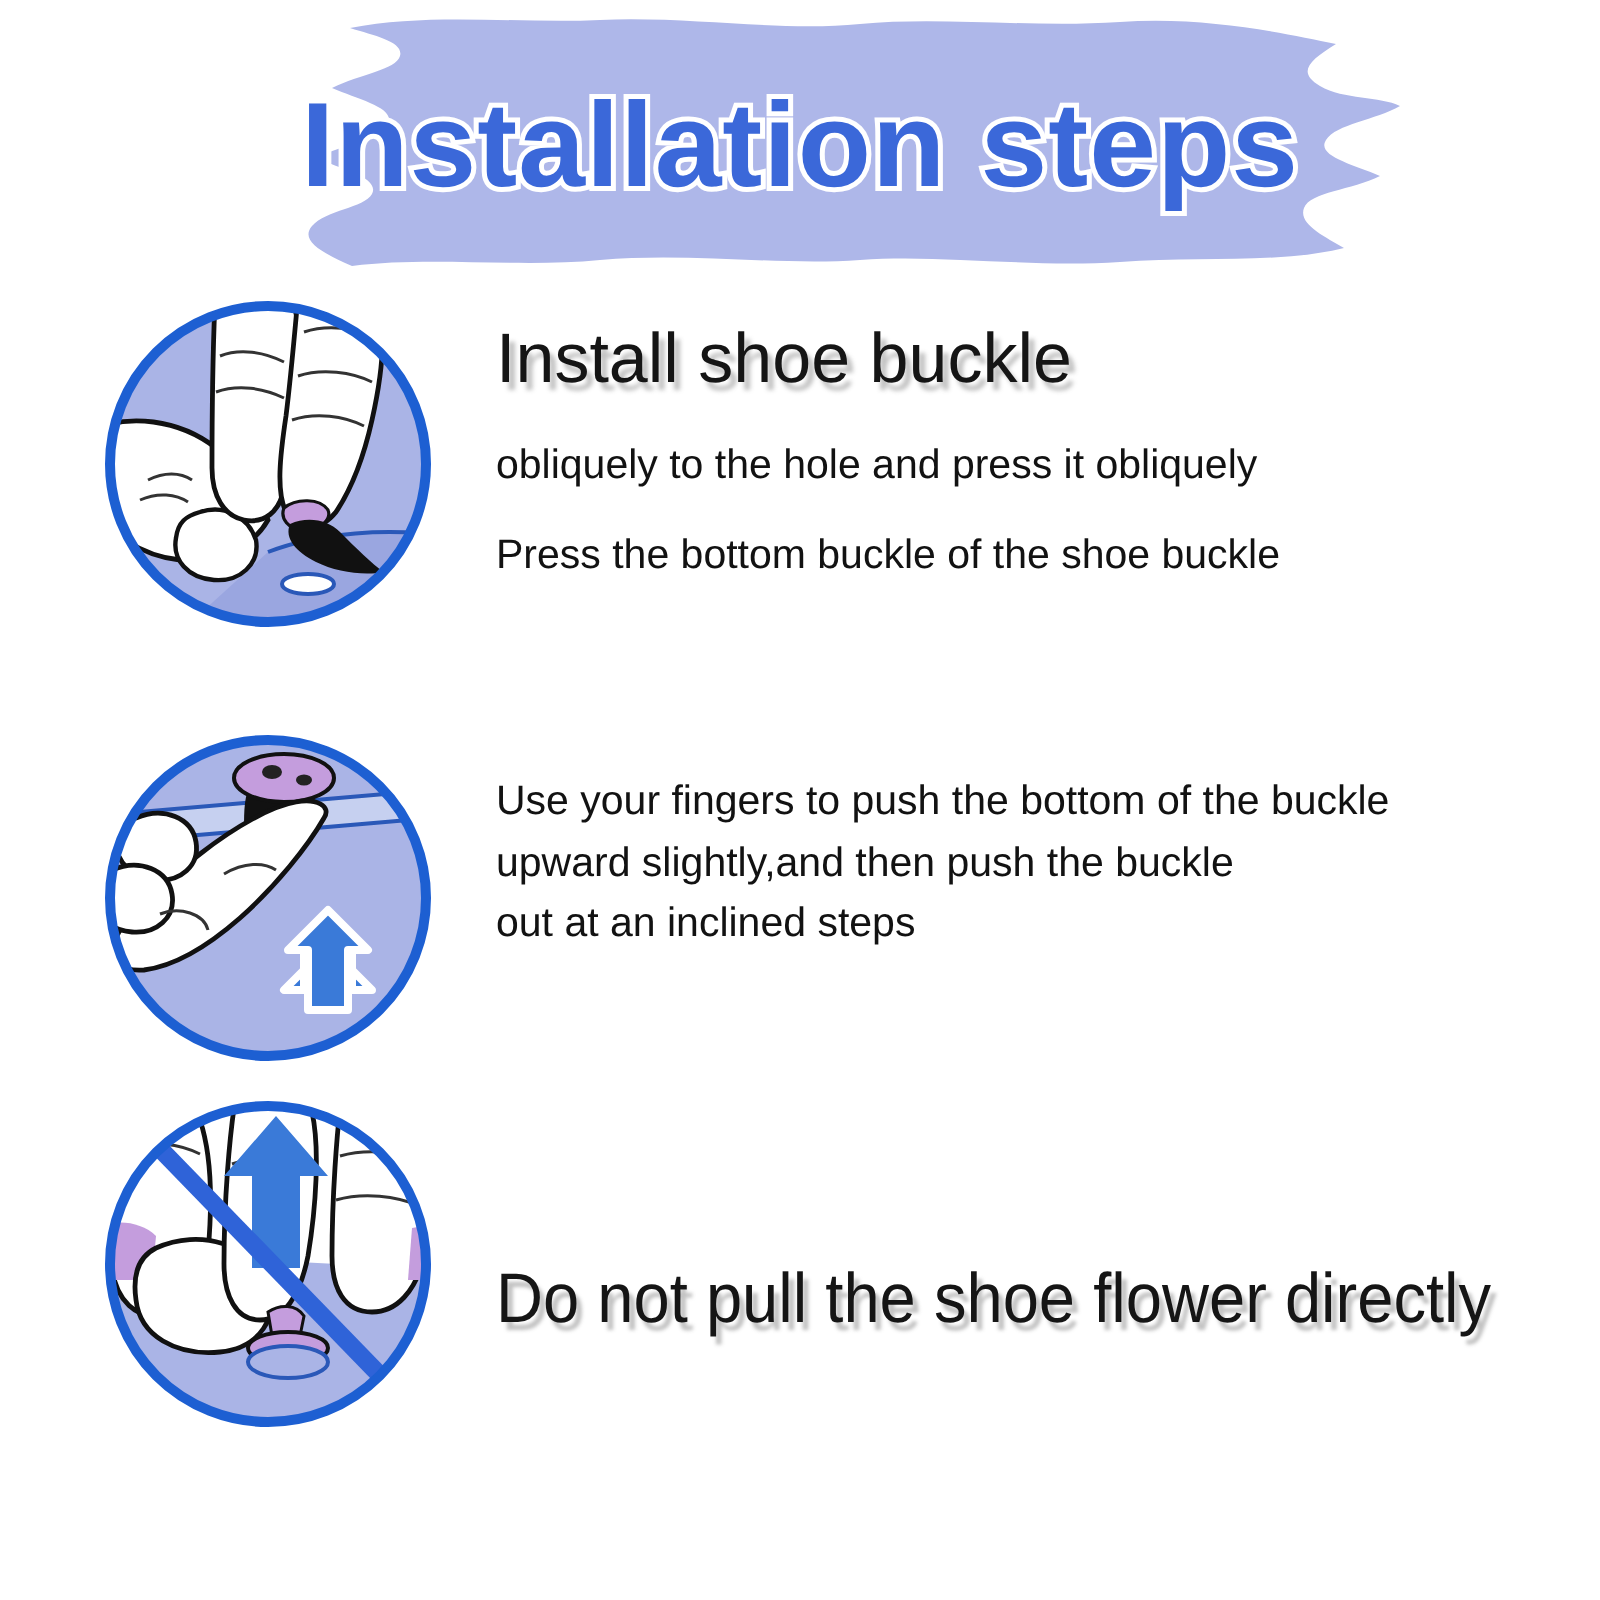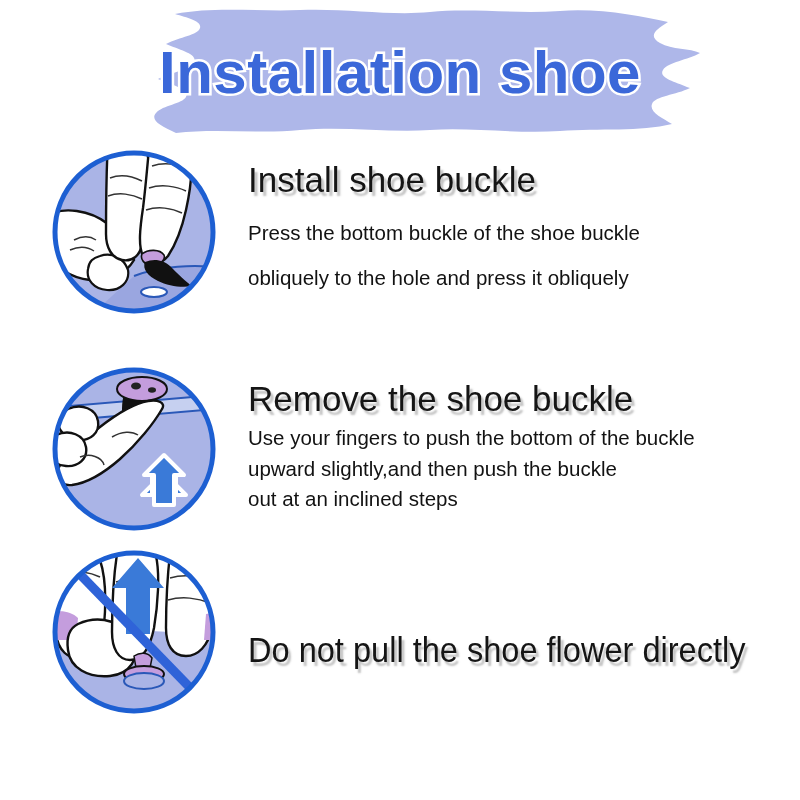--- a/index.html
+++ b/index.html
@@ -127,21 +127,21 @@
       C 260 134, 215 128, 176 133
       C 160 126, 150 120, 156 113
       C 163 105, 182 104, 186 97
       C 190 89, 172 85, 158 79
       C 172 72, 190 70, 194 62
       C 198 54, 180 50, 166 44
       C 180 37, 198 35, 200 28
       C 202 21, 188 18, 175 14
       Z"></path>
   </svg>
-  <div id="banner-title">Installation shoe</div>
+  <div id="banner-title">Installation steps</div>
 </div>
 
 <div class="step" id="step-1">
 
   <div class="figure">
     <svg width="168" height="168" viewBox="0 0 168 168">
       <defs>
         <clipPath id="clip1">
             <circle cx="84" cy="84" r="79"></circle>
           </clipPath>
@@ -181,22 +181,22 @@
                  C 98 128, 92 121, 95 114 Z" fill="#111111"></path>
 
         <ellipse cx="104" cy="144" rx="13" ry="5" fill="#ffffff" stroke="#2a58b8" stroke-width="2"></ellipse>
       </g>
       <circle cx="84" cy="84" r="79" fill="none" stroke="#1d5fd2" stroke-width="5"></circle>
     </svg>
   </div>
 
   <div class="step-text">
     <div class="step-heading">Install shoe buckle</div>
+    <div class="body-line">obliquely to the hole and press it obliquely</div>
     <div class="body-line">Press the bottom buckle of the shoe buckle</div>
-    <div class="body-line">obliquely to the hole and press it obliquely</div>
   </div>
 </div>
 
 <div class="step" id="step-2">
 
   <div class="figure">
     <svg width="168" height="168" viewBox="0 0 168 168">
       <defs>
         <clipPath id="clip2">
             <circle cx="84" cy="84" r="79"></circle>
@@ -230,21 +230,20 @@
         <g>
           <path d="M 102 84 L 126 84 L 126 104 L 136 104 L 114 82 L 92 104 L 102 104 Z" transform="translate(0,26) scale(1,1)" fill="#3a7ad8" stroke="#ffffff" stroke-width="4" stroke-linejoin="round"></path>
           <path d="M 104 140 L 104 110 L 94 110 L 114 90 L 134 110 L 124 110 L 124 140 Z" fill="#3a7ad8" stroke="#ffffff" stroke-width="4" stroke-linejoin="round"></path>
         </g>
       </g>
       <circle cx="84" cy="84" r="79" fill="none" stroke="#1d5fd2" stroke-width="5"></circle>
     </svg>
   </div>
 
   <div class="step-text">
-    <div class="step-heading">Remove the shoe buckle</div>
     <div class="body-line">Use your fingers to push the bottom of the buckle</div>
     <div class="body-line">upward slightly,and then push the buckle</div>
     <div class="body-line">out at an inclined steps</div>
   </div>
 </div>
 
 <div class="step" id="step-3">
 
   <div class="figure">
     <svg width="168" height="168" viewBox="0 0 168 168">

